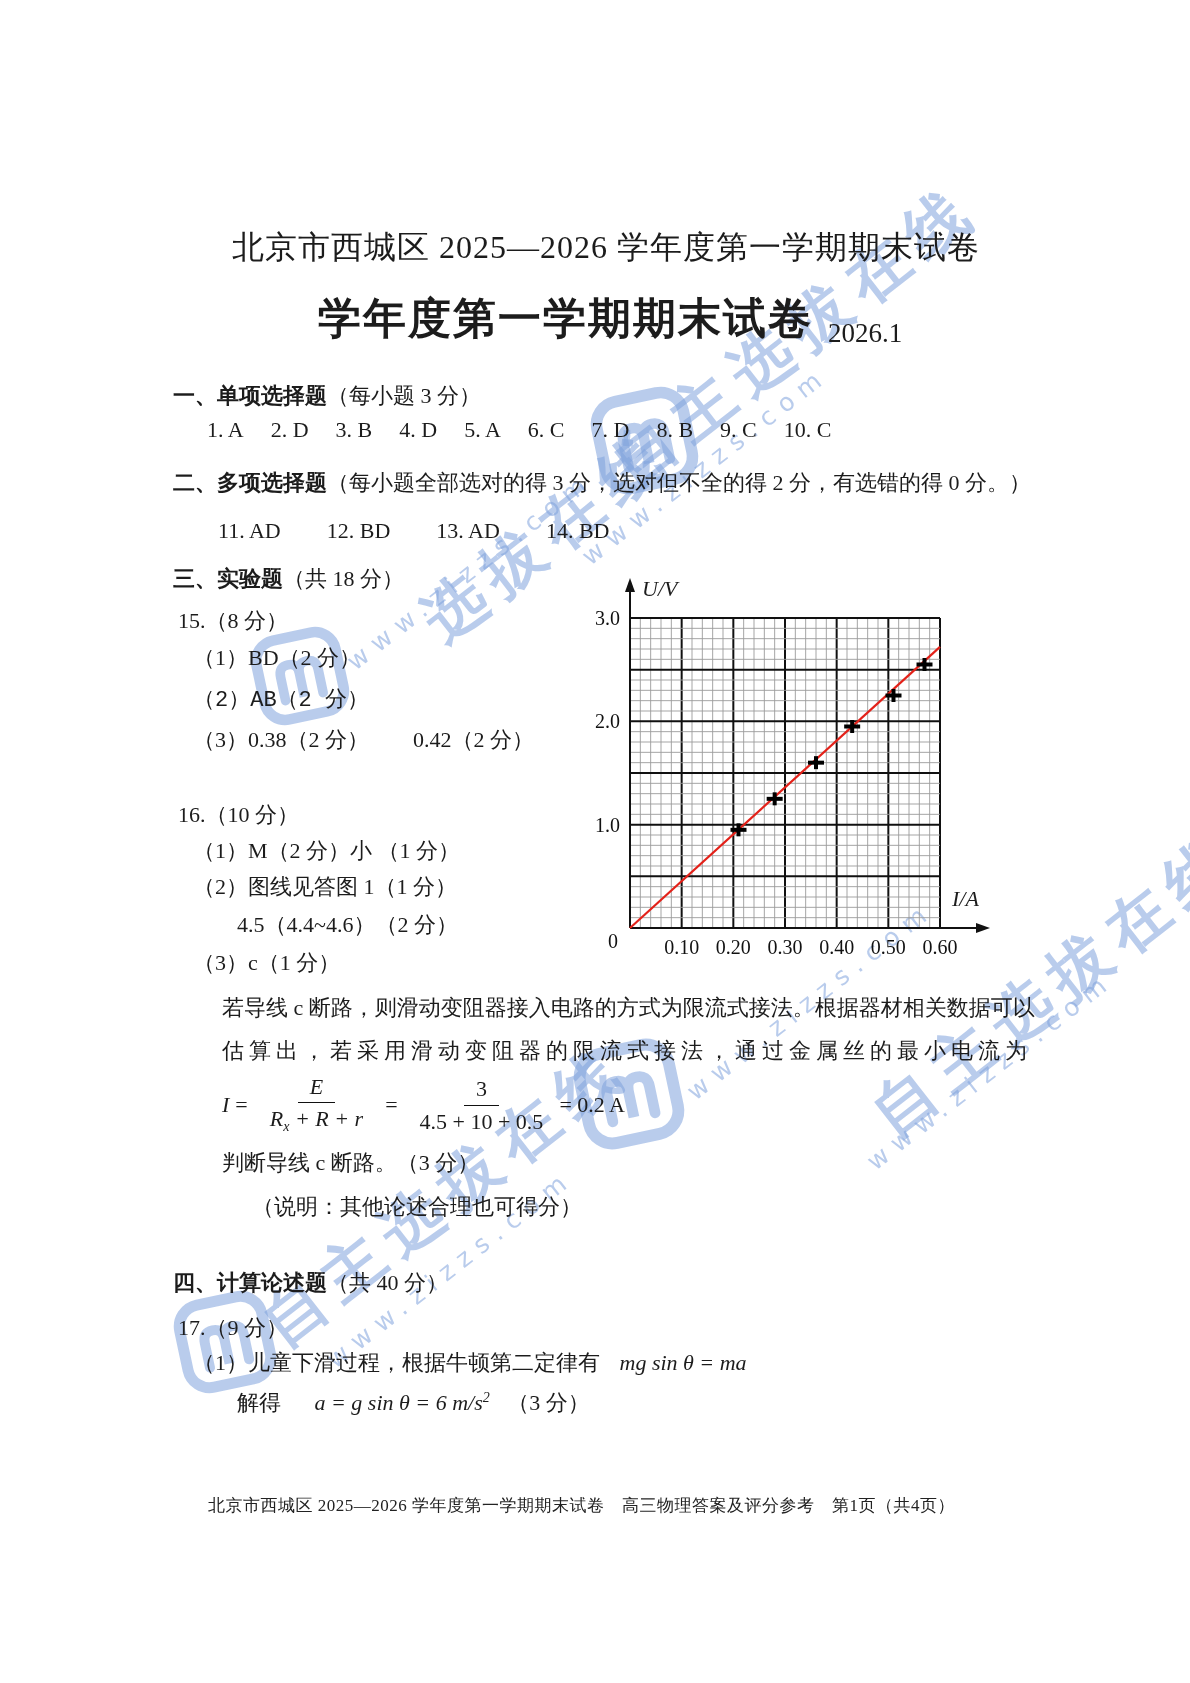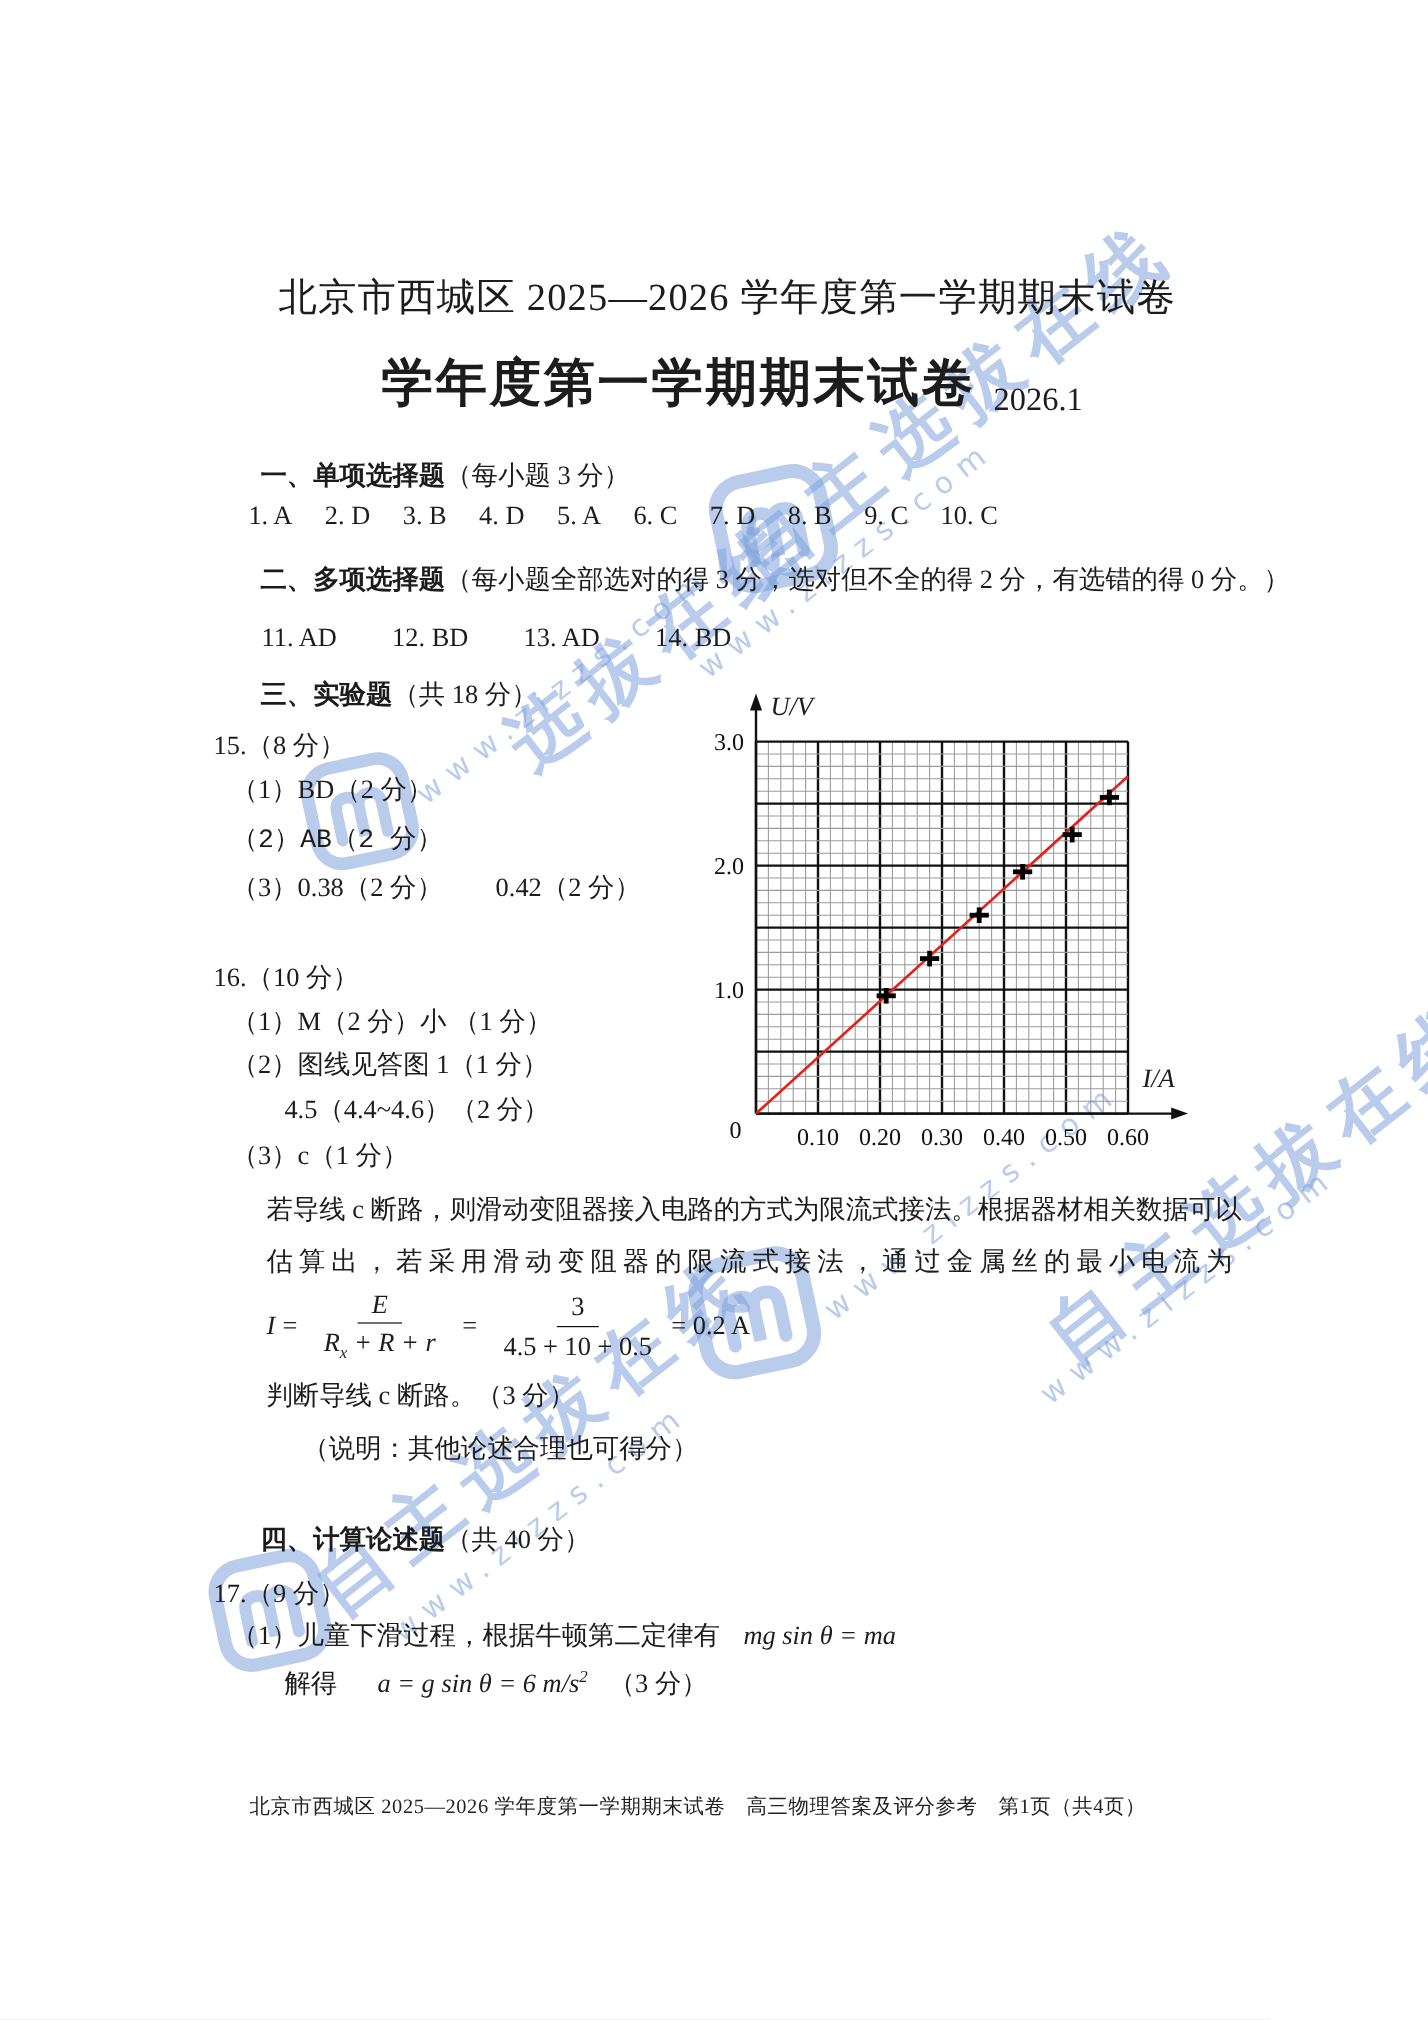--- a/index.html
+++ b/index.html
@@ -3,21 +3,21 @@
 <meta charset="utf-8">
 <title>高三物理答案及评分参考</title>
 <style>
   html,body{margin:0;padding:0;background:#e8e8e8;}
   .page{position:relative;width:1190px;height:1683px;background:#ffffff;margin:0 auto;
         font-family:"Liberation Serif","DejaVu Serif",serif;color:#1c1c1c;overflow:hidden;}
   .abs{position:absolute;white-space:nowrap;}
   .t-title{font-size:32px;letter-spacing:1px;}
   .t-sub{font-size:43px;font-weight:700;letter-spacing:2px;font-family:"Liberation Sans","DejaVu Sans",sans-serif;}
   .t-date{font-size:27px;margin-top:12px;}
-  .sec-h{font-size:22px;margin-left:44px;}
+  .sec-h{font-size:22px;}
   .sec-h .hd{font-weight:700;font-family:"Liberation Sans","DejaVu Sans",sans-serif;}
   .body-t{font-size:22px;}
   .ans-row{display:flex;}
   .ans-row .list-item{display:inline-block;}
   .row1 .list-item{margin-right:27px;}
   .row2 .list-item{margin-right:46px;}
   .sp{letter-spacing:5px;}
   .formula-row{display:flex;align-items:center;font-size:22px;}
   .frac{display:inline-flex;flex-direction:column;align-items:center;margin:0 8px;line-height:1.15;}
   .frac .num{padding:0 12px 3px;border-bottom:1.8px solid #111;}

